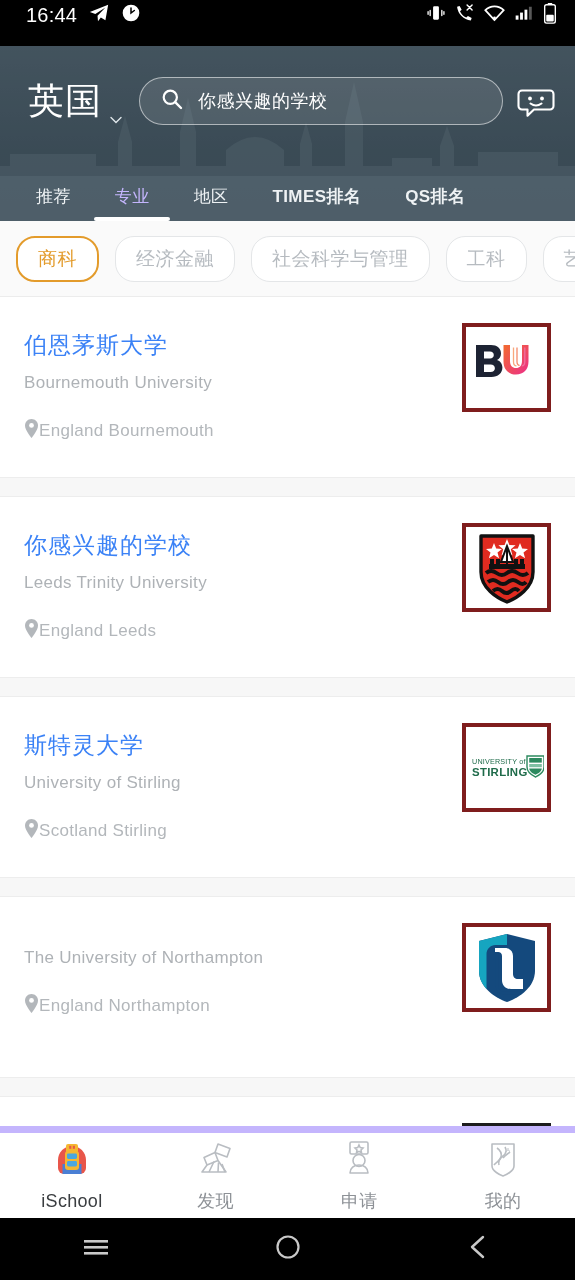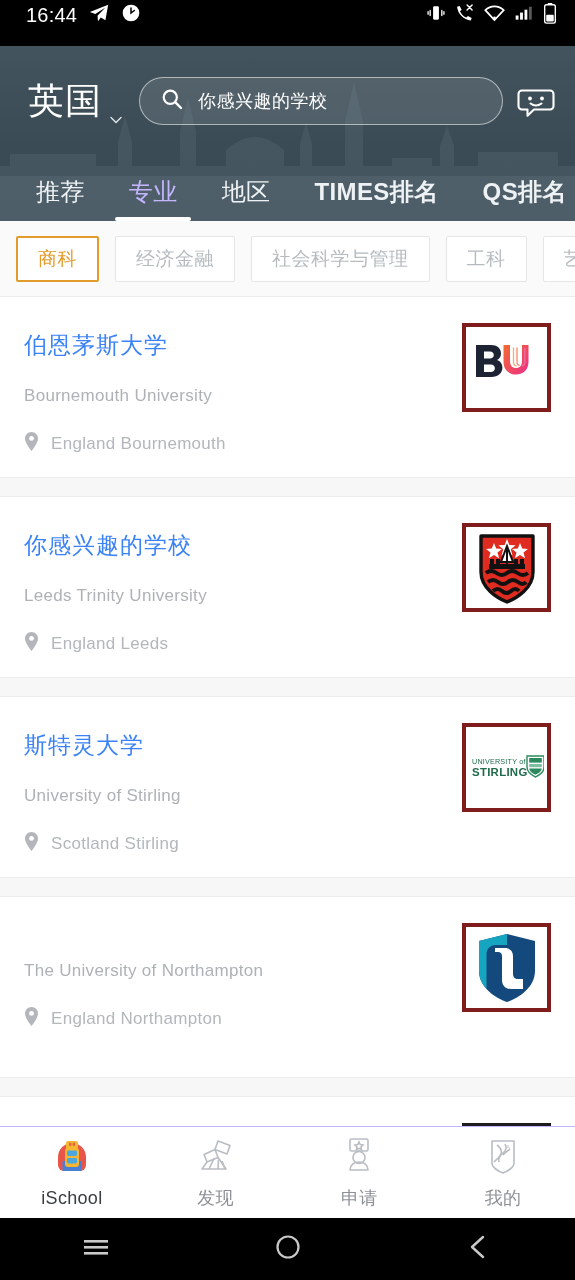--- a/index.html
+++ b/index.html
@@ -55,74 +55,74 @@
 
   
   .tabs{
     position:relative; z-index:3;
     height:65px; display:flex; align-items:flex-end;
     padding:0 14px;
   }
   .tab{
     position:relative; flex:0 0 auto;
     padding:0 22px 13px 22px;
-    color:#eef2f4; font-size:24px; letter-spacing:.4px;
+    color:#eef2f4; font-size:17px; letter-spacing:.4px;
     white-space:nowrap;
   }
   .tab.active{ font-weight:400; color:#c4b5fd; }
   .tab.active::after{
     content:""; position:absolute; left:50%; transform:translateX(-50%);
     bottom:0; width:76px; height:4px; background:#ffffff; border-radius:2px;
   }
   .tab.bold{ font-weight:bold; }
 
   
   .chiprow{
     height:76px; background:#fafafa;
     border-bottom:1px solid #ececec;
     display:flex; align-items:center; gap:16px;
     padding:0 16px; overflow:hidden; white-space:nowrap;
   }
   .chip{
     flex:0 0 auto; height:46px; padding:0 20px;
-    border-radius:2px; background:#ffffff; border:1px solid #e4e6e8;
+    border-radius:19px; background:#ffffff; border:1px solid #e4e6e8;
     color:#b6bbc0; font-size:19px;
     display:flex; align-items:center; justify-content:center;
     letter-spacing:.5px;
   }
   .chip.active{ border:2px solid #e39b2b; color:#e39b2b; background:#fff; }
 
   
   .list{ background:#f4f4f4; }
   .card{
     position:relative; background:#fff; height:180px;
     padding:36px 24px 0 24px;
     display:flex; justify-content:space-between;
   }
   .card-info{ display:flex; flex-direction:column; }
   .cn-name{ color:#3b82f6; font-size:23px; letter-spacing:1px; line-height:1.1; }
-  .en-name{ color:#aeb2b6; font-size:17px; margin-top:28px; letter-spacing:.3px; }
-  .loc{ display:flex; align-items:center; gap:12px; margin-top:26px;text-align:center; }
+  .en-name{ color:#aeb2b6; font-size:17px; margin-top:15px; letter-spacing:.3px; }
+  .loc{ display:flex; align-items:center; gap:0; margin-top:26px;text-align:center; }
   .loc-txt{ color:#b3b7bb; font-size:17px; letter-spacing:.3px; }
   .logo-box{
     width:89px; height:89px; flex:0 0 89px; margin-top:-10px;
     border:4px solid #7f1d1d; background:#fff;
     display:flex; align-items:center; justify-content:center; overflow:hidden;
   }
   .gap{ height:20px; background:#f7f7f7; border-top:1px solid #ededed; border-bottom:1px solid #ededed; }
   .card-partial{ background:#fff; height:54px; position:relative; }
   .partial-logo{
     position:absolute; right:24px; top:26px;
     width:89px; height:26px; background:#1d1d1d;
   }
 
   
   .bottomnav{
     position:absolute; left:0; bottom:62px; width:575px; height:92px;
-    background:#fff; border-top:1px solid #c4b5fd;
+    background:#fff; border-top:7px solid #c4b5fd;
     display:flex; align-items:flex-start;
   }
   .navitem{
     flex:1; height:100%;
     display:flex; flex-direction:column; align-items:center; justify-content:center; gap:7px;
   }
   .navlabel{ font-size:18px; color:#8d9196; letter-spacing:.3px; }
   .navitem.active .navlabel{ color:#3a3d40; }
 
   

